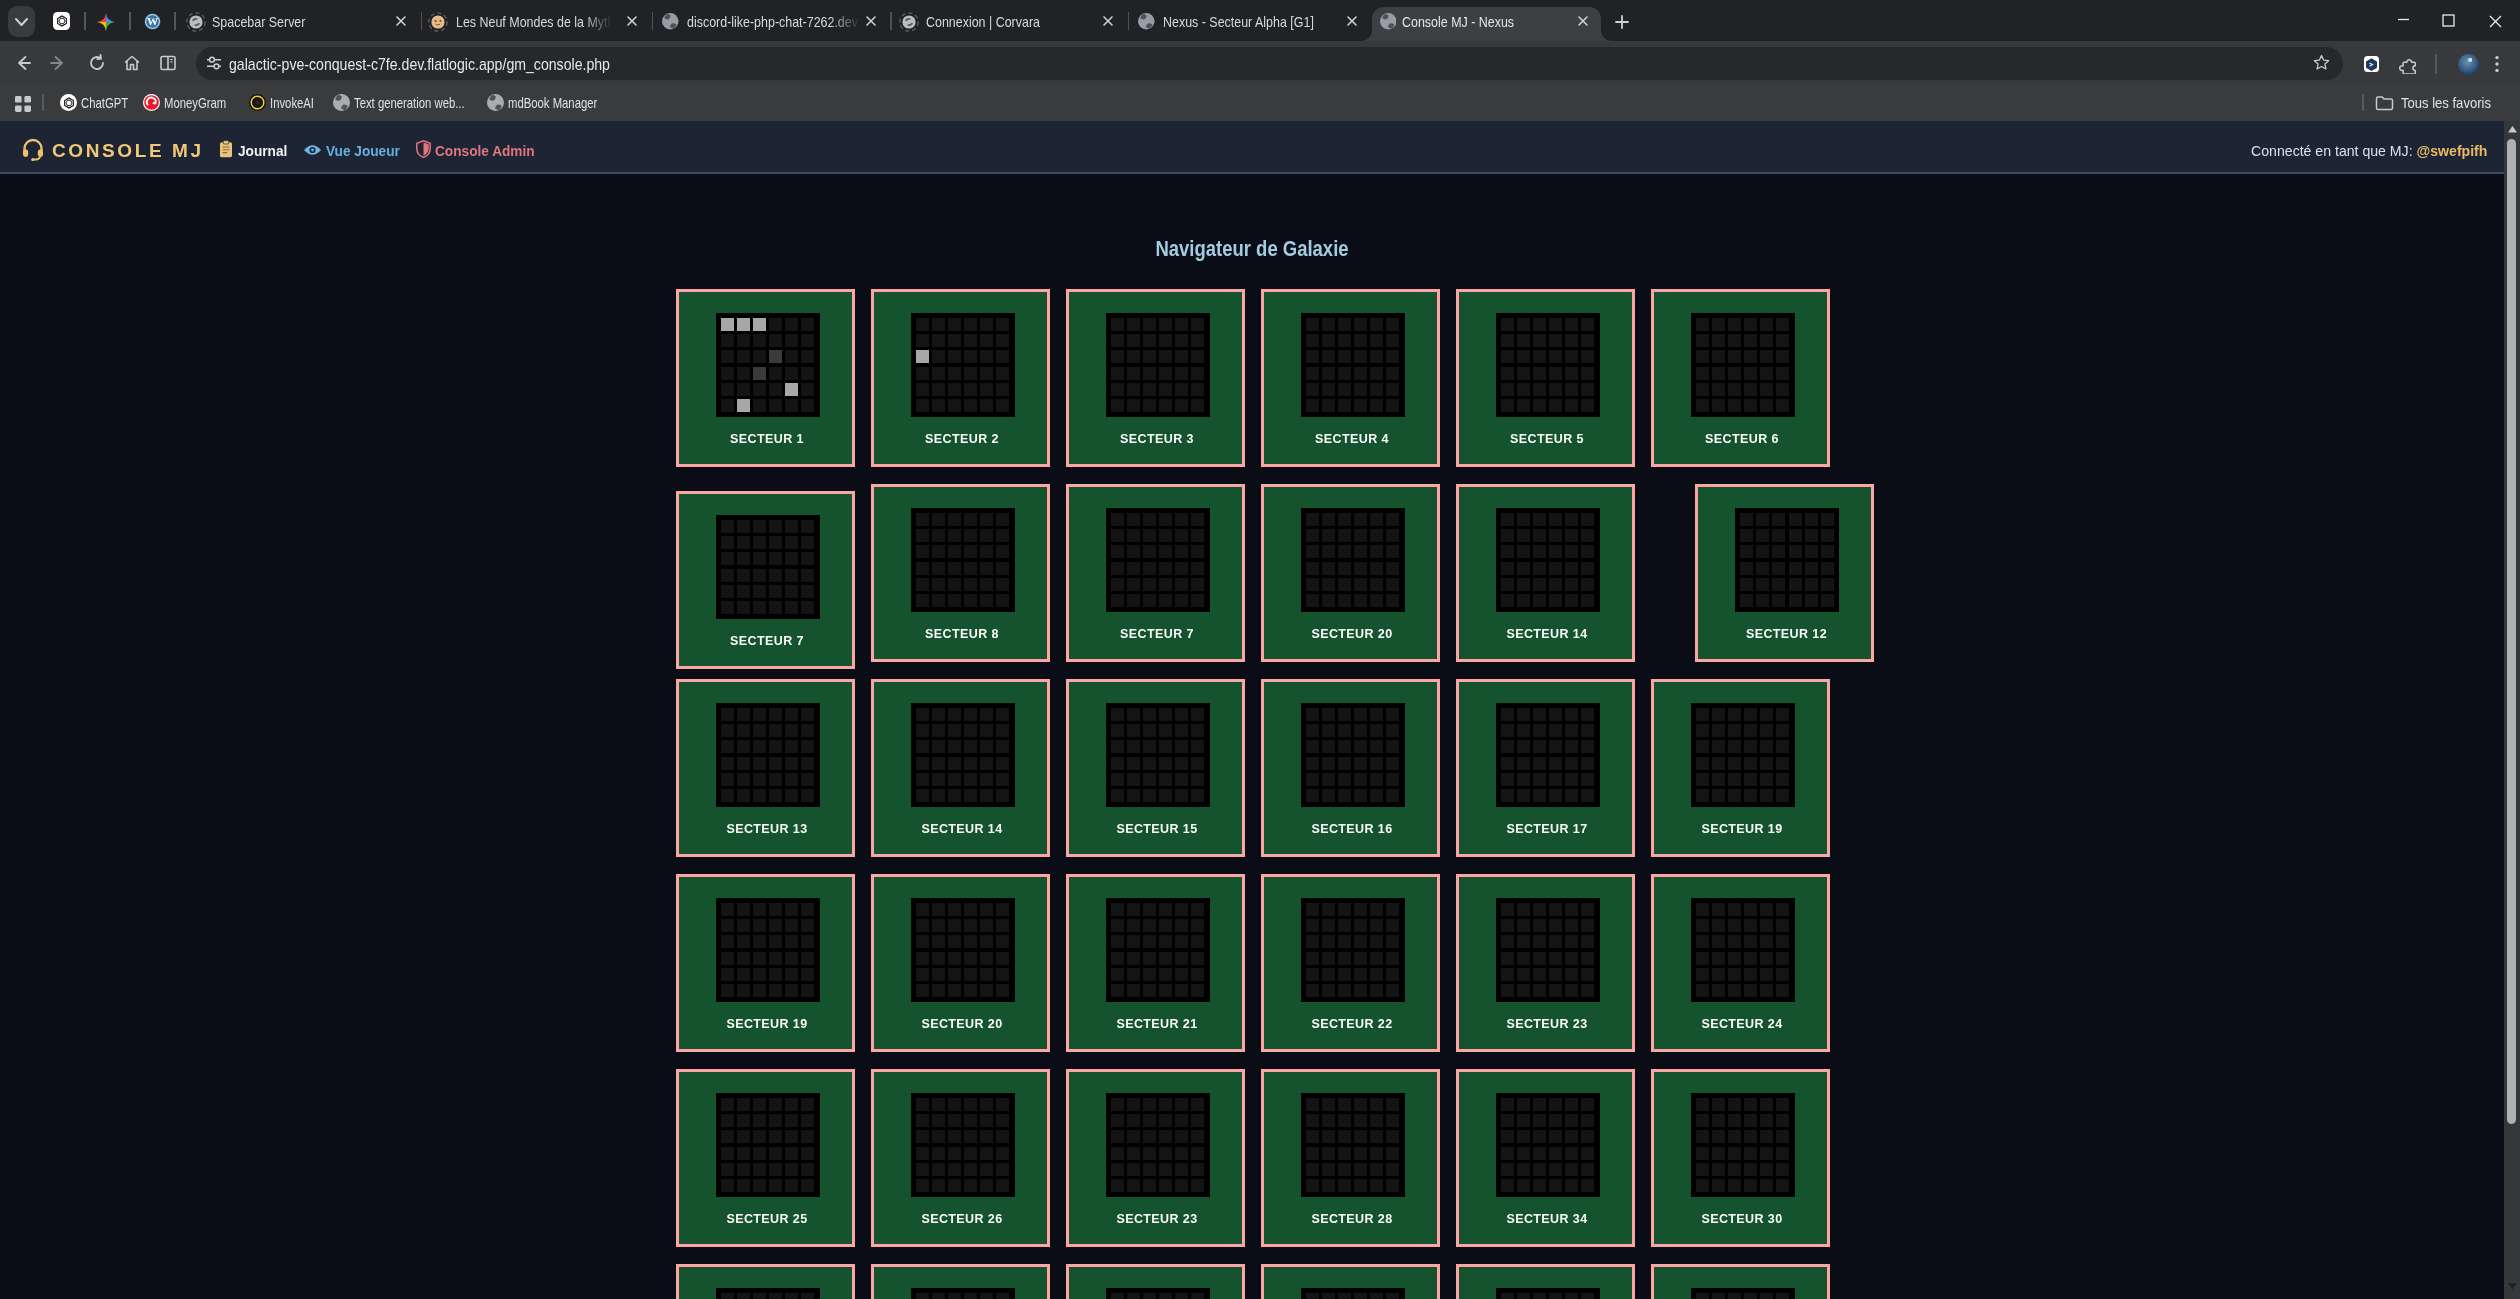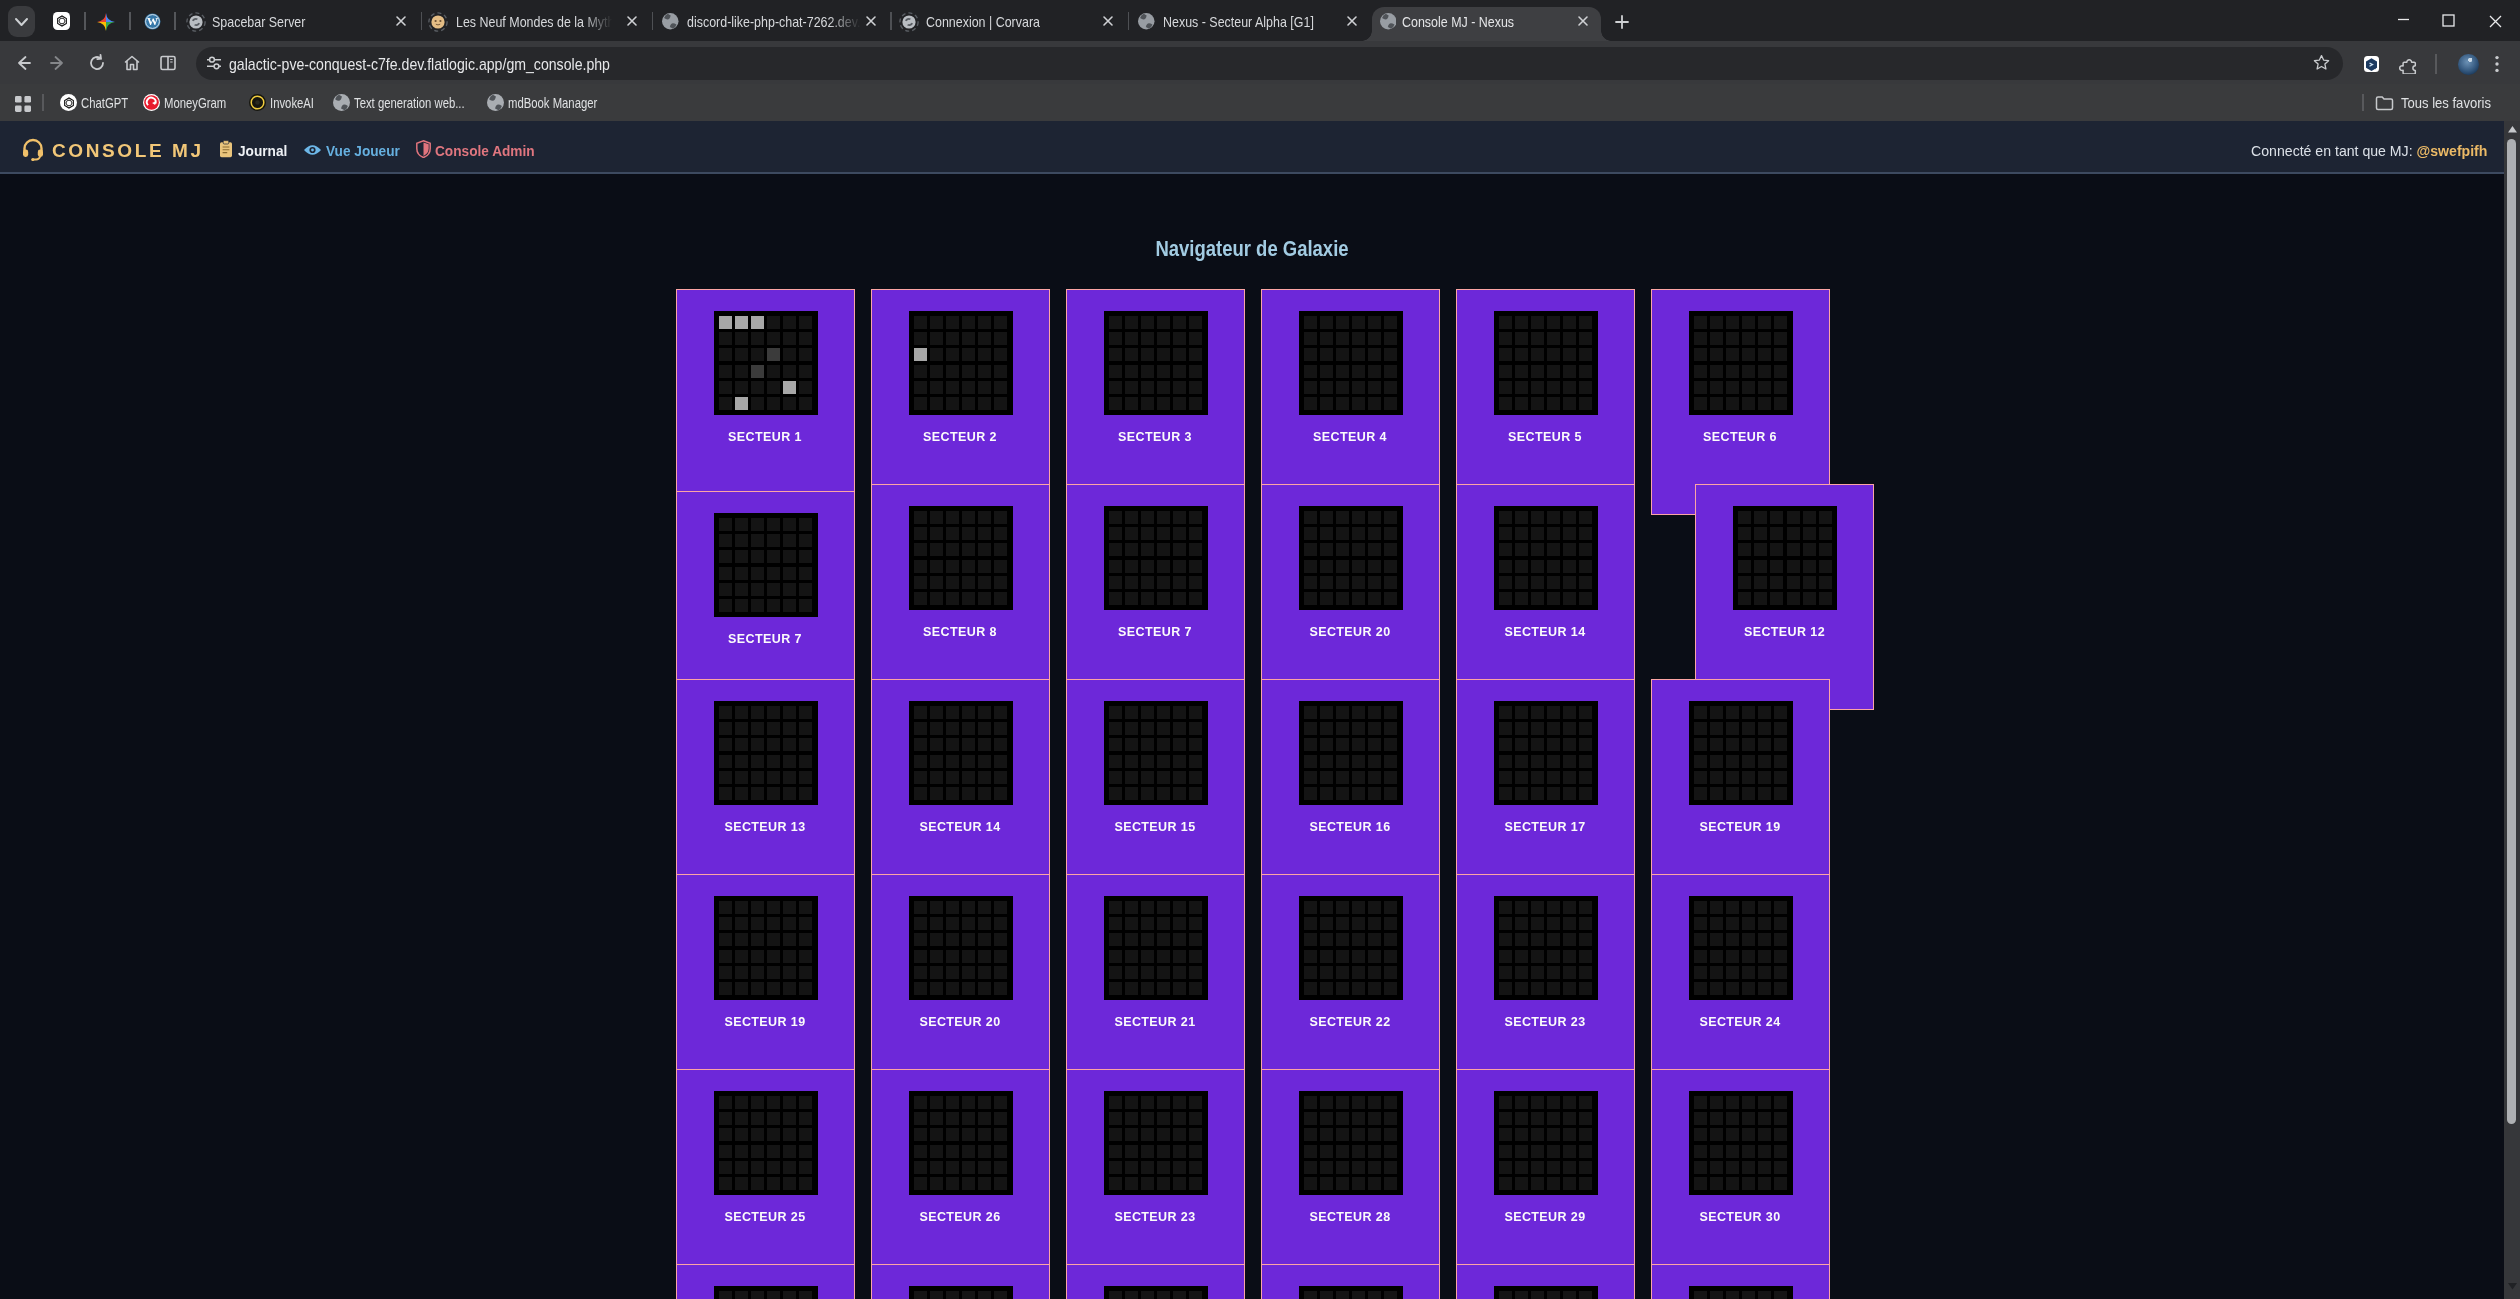--- a/index.html
+++ b/index.html
@@ -6,21 +6,21 @@
 .abs{position:absolute}
 .tabstrip{position:absolute;left:0;top:0;width:2520px;height:41px;background:#212225}
 .toolbar{position:absolute;left:0;top:41px;width:2520px;height:43px;background:#38393c}
 .bookbar{position:absolute;left:0;top:84px;width:2520px;height:37px;background:#3a3b3d}
 .page{position:absolute;left:0;top:121px;width:2504px;height:1178px;background:#0a0d16;overflow:hidden}
 .hdr{position:absolute;left:0;top:0;width:2504px;height:53px;background:#1d2433;border-bottom:2px solid #3d4a60}
 .vsep{position:absolute;width:1.5px;background:#54565a}
 .tabtitle{position:absolute;font-size:15px;color:#d7d9dc;line-height:19px;white-space:nowrap;overflow:hidden;transform:scaleX(0.83);transform-origin:0 50%}
 .fade{-webkit-mask-image:linear-gradient(90deg,#000 80%,transparent 98%)}
 .bktext{position:absolute;font-size:14.5px;color:#dfe1e3;line-height:18px;white-space:nowrap;transform:scaleX(0.78);transform-origin:0 50%}
-.card{position:absolute;width:179px;height:226px;background:#6d28d9;border:1px solid #fca5a5}
+.card{position:absolute;width:179px;height:178px;background:#14532d;border:3px solid #fca5a5}
 .mini{position:absolute;left:37px;top:21px;width:104px;height:104px;background:#000;padding:5.2px;display:grid;grid-template-columns:repeat(6,1fr);grid-template-rows:repeat(6,1fr);gap:3.2px}
 .mini i{display:block;background:#141414}
 .mini i.b{background:#a7a7a7}
 .mini i.d{background:#3b3b3b}
 .clabel{position:absolute;left:0;top:140px;width:177px;text-align:center;font-size:12.5px;font-weight:bold;color:#fbfbfb;letter-spacing:0.4px}
 </style></head><body>
 <div class="tabstrip">
     <div class="abs" style="left:8px;top:6px;width:27px;height:31px;background:#3a3b3e;border-radius:9px">
       <svg style="" width="27" height="31" viewBox="0 0 27 31">
         <path d="M8 13 L13.5 19 L19 13" stroke="#cdd0d3" stroke-width="2" fill="none" stroke-linecap="round" stroke-linejoin="round"></path>
@@ -1498,21 +1498,21 @@
         <i></i>
         <i></i>
         <i></i>
         <i></i>
         <i></i>
         <i></i>
         <i></i>
         <i></i>
         <i></i>
       </div>
-      <div class="clabel">SECTEUR 29</div>
+      <div class="clabel">SECTEUR 34</div>
     </div>
     <div class="card" style="left:1650.5px;top:948px">
       <div class="mini">
         <i></i>
         <i></i>
         <i></i>
         <i></i>
         <i></i>
         <i></i>
         <i></i>

